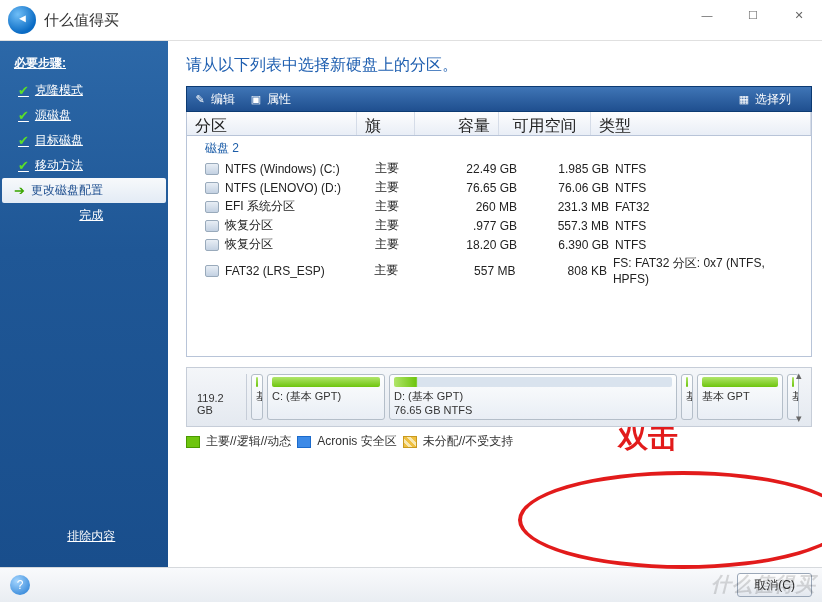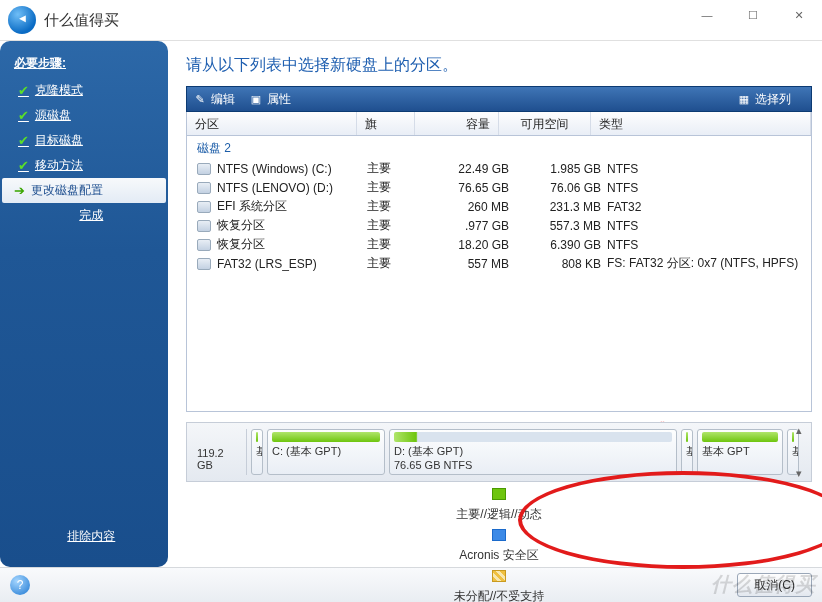--- a/index.html
+++ b/index.html
@@ -7,47 +7,47 @@
 
 .titlebar { height: 41px; background: #fff; border-bottom: 1px solid #e0e0e0; display: flex; align-items: center; padding-left: 8px; }
 .titlebar .orb { width: 28px; height: 28px; border-radius: 50%; background: radial-gradient(circle at 35% 30%, #6fbef7, #0a6bc4 70%); position: relative; margin-right: 8px; }
 .titlebar .orb::after { content: "◄"; position: absolute; color: #fff; font-size: 11px; left: 9px; top: 6px; }
 .titlebar .title { font-size: 15px; color: #333; }
 .winbtns { position: absolute; right: 0; top: 0; display: flex; }
 .winbtns div { width: 46px; height: 30px; display: flex; align-items: center; justify-content: center; color: #666; font-size: 11px; }
 
 .main { display: flex; height: 526px; }
 
-.sidebar { width: 168px; background: linear-gradient(to bottom, #2c68a8, #1f5796 40%, #194e8c); color: #fff; padding: 8px 0; position: relative; border-radius: 10px; }
+.sidebar { width: 168px; background: linear-gradient(to bottom, #2c68a8, #1f5796 40%, #194e8c); color: #fff; padding: 8px 0; position: relative; }
 .sidebar .sec-title { font-size: 12px; font-weight: bold; padding: 6px 14px; text-decoration: underline; }
 .sidebar .step { display: flex; align-items: center; padding: 4px 14px 4px 18px; font-size: 12px; text-decoration: underline; cursor: pointer; }
 .sidebar .step .chk { color: #5ade2a; margin-right: 6px; font-size: 13px; text-decoration: none; display: inline-block; }
 .sidebar .step.active { background: linear-gradient(to bottom, #f7f9fb, #e3ebf5); color: #1d4e8f; text-decoration: none; margin: 0 2px; border-radius: 2px; padding-left: 12px; }
 .sidebar .step.active .chk { color: #39a600; }
 .sidebar .step.plain { text-decoration: underline; justify-content: center; }
 .sidebar .step.plain .chk { visibility: hidden; }
 .sidebar .opt-sec { position: absolute; bottom: 18px; left: 0; right: 0; }
 
 .content { flex: 1; padding: 8px 10px 0 18px; position: relative; }
 .instr { color: #1f5fb0; font-size: 16px; padding: 6px 0 10px; }
 
 .toolbar { height: 26px; background: linear-gradient(to bottom, #3f75b6, #1f4f8f); border: 1px solid #0c3a72; display: flex; align-items: center; color: #fff; font-size: 12px; padding: 0 6px; }
 .toolbar .tbtn { display: flex; align-items: center; margin-right: 14px; cursor: pointer; }
 .toolbar .tbtn .ic { width: 14px; height: 14px; margin-right: 4px; display: inline-flex; align-items: center; justify-content: center; font-size: 11px; }
 .toolbar .spacer { flex: 1; }
 
-.grid-head { height: 24px; background: linear-gradient(to bottom, #fdfdfe, #e9eef6); border: 1px solid #b8c4d8; border-top: none; display: flex; font-size: 12px; color: #222; }
+.grid-head { height: 24px; background: linear-gradient(to bottom, #fdfdfe, #e9eef6); border: 1px solid #b8c4d8; border-top: none; display: flex; font-size: 16px; color: #222; }
 .grid-head div { padding: 4px 8px; border-right: 1px solid #d5dce8; }
 .col-part { width: 170px; }
 .col-flag { width: 58px; }
 .col-cap { width: 84px; text-align: right; }
 .col-free { width: 92px; text-align: center; }
 .col-type { flex: 1; }
 
-.grid-body { border: 1px solid #b8c4d8; border-top: none; height: 276px; background: #fff; padding: 2px 0; font-size: 12px; color: #222; overflow: hidden; }
+.grid-body { border: 1px solid #b8c4d8; border-top: none; height: 221px; background: #fff; padding: 2px 8px; font-size: 12px; color: #222; overflow: hidden; }
 .grp { color: #1c5da8; padding: 2px 10px; }
 .row { display: flex; padding: 1px 0 1px 10px; align-items: center; }
 .row .pic { width: 14px; height: 12px; background: linear-gradient(to bottom, #e8eef5,#c3d1e2); border: 1px solid #9ab; border-radius: 2px; margin-right: 6px; flex-shrink: 0; }
 .row .c-part { width: 150px; }
 .row .c-flag { width: 58px; }
 .row .c-cap { width: 84px; text-align: right; }
 .row .c-free { width: 92px; text-align: right; }
 .row .c-type { padding-left: 6px; }
 
 .annot { position: absolute; left: 450px; top: 376px; color: #e21b1b; font-size: 30px; font-weight: bold; pointer-events: none; }
@@ -55,21 +55,21 @@
 .diskbar { margin-top: 10px; border: 1px solid #c6cdd8; background: linear-gradient(to bottom,#f4f6f9,#e4e9f0); padding: 6px; display: flex; align-items: stretch; height: 60px; position: relative; font-size: 11px; color: #333; }
 .diskbar .dsk { width: 54px; display: flex; align-items: flex-end; padding: 0 4px 4px; border-right: 1px solid #c6cdd8; }
 .diskbar .seg { margin-left: 4px; border: 1px solid #b4bec9; background: linear-gradient(to bottom,#fdfefe,#e9eef5); border-radius: 3px; padding: 2px 4px; position: relative; overflow: hidden; }
 .diskbar .seg .bar { height: 10px; background: linear-gradient(to bottom,#b0e56a,#6ec50e); border-radius: 2px; margin-bottom: 3px; }
 .diskbar .seg .bar.partial { background: linear-gradient(to right,#b0e56a 0%,#6ec50e 8%,#d9e3ee 8.5%,#d9e3ee 100%); }
 .diskbar .seg .lbl { white-space: nowrap; line-height: 1.25; }
 .diskbar .tiny { width: 12px; }
 .diskbar .scrl { position: absolute; right:1px; top:1px; bottom:1px; width:14px; display:flex; flex-direction:column; justify-content:space-between; color:#666; }
 .ellipse { position: absolute; border: 4px solid #e21b1b; border-radius: 50%; width: 330px; height: 98px; left: 350px; top: 430px; pointer-events: none; }
 
-.legend { margin-top: 6px; font-size: 12px; color: #333; display: flex; align-items: center; gap: 6px; flex-direction: column; }
+.legend { margin-top: 6px; font-size: 12px; color: #333; display: flex; align-items: center; gap: 6px; }
 .legend .sw { width: 14px; height: 12px; display: inline-block; border: 1px solid #888; }
 .legend .sw.g { background:#6ec50e; border-color:#4a9a00; }
 .legend .sw.b { background:#3c8ae7; border-color:#1b6acb; }
 .legend .sw.y { background: repeating-linear-gradient(45deg,#f0c040,#f0c040 3px,#f7e7b0 3px,#f7e7b0 6px); border-color:#c89a20; }
 
 .footer { height: 35px; border-top: 1px solid #d6d9dd; background: linear-gradient(to bottom,#f9fafc,#e9edf2); display: flex; align-items: center; padding: 0 10px; }
 .footer .help { width: 20px; height: 20px; border-radius: 50%; background: radial-gradient(circle at 35% 30%,#a5d6ff,#1f78d1); color:#fff; display:flex; align-items:center; justify-content:center; font-size:12px; cursor:pointer; }
 .footer .spacer { flex:1; }
 .footer button { height:24px; padding:0 16px; background:linear-gradient(to bottom,#fefefe,#e3e8ef); border:1px solid #9aa7b8; border-radius:3px; font-size:12px; color:#333; margin-left:6px; cursor:pointer; }
 

